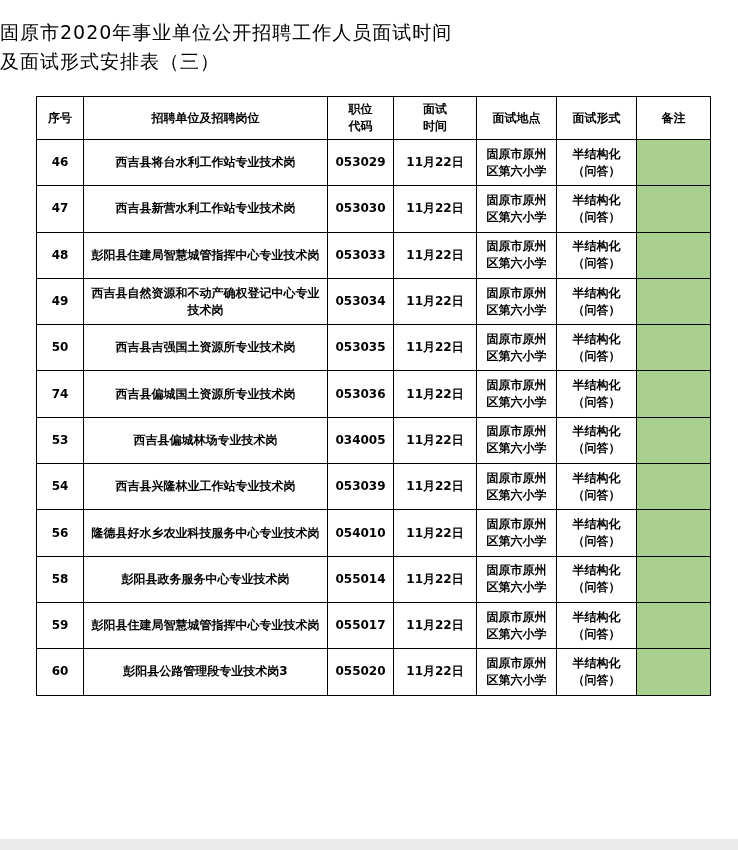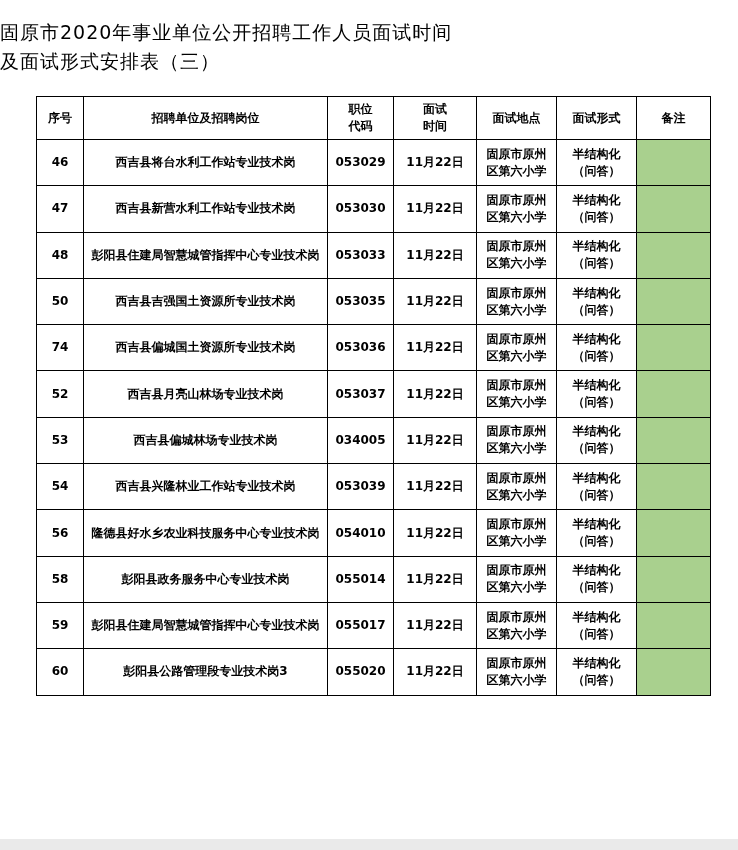--- a/index.html
+++ b/index.html
@@ -118,20 +118,31 @@
           <td class="cell-position">彭阳县住建局智慧城管指挥中心专业技术岗</td>
           <td class="cell-code">053033</td>
           <td class="cell-time">11月22日</td>
           <td class="cell-location">固原市原州
 区第六小学</td>
           <td class="cell-format">半结构化
 （问答）</td>
           <td class="cell-remark"></td>
         </tr>
         <tr class="row">
+          <td class="cell-no">49</td>
+          <td class="cell-position">西吉县自然资源和不动产确权登记中心专业技术岗</td>
+          <td class="cell-code">053034</td>
+          <td class="cell-time">11月22日</td>
+          <td class="cell-location">固原市原州
+区第六小学</td>
+          <td class="cell-format">半结构化
+（问答）</td>
+          <td class="cell-remark"></td>
+        </tr>
+        <tr class="row">
           <td class="cell-no">50</td>
           <td class="cell-position">西吉县吉强国土资源所专业技术岗</td>
           <td class="cell-code">053035</td>
           <td class="cell-time">11月22日</td>
           <td class="cell-location">固原市原州
 区第六小学</td>
           <td class="cell-format">半结构化
 （问答）</td>
           <td class="cell-remark"></td>
         </tr>
@@ -140,31 +151,20 @@
           <td class="cell-position">西吉县偏城国土资源所专业技术岗</td>
           <td class="cell-code">053036</td>
           <td class="cell-time">11月22日</td>
           <td class="cell-location">固原市原州
 区第六小学</td>
           <td class="cell-format">半结构化
 （问答）</td>
           <td class="cell-remark"></td>
         </tr>
         <tr class="row">
-          <td class="cell-no">52</td>
-          <td class="cell-position">西吉县月亮山林场专业技术岗</td>
-          <td class="cell-code">053037</td>
-          <td class="cell-time">11月22日</td>
-          <td class="cell-location">固原市原州
-区第六小学</td>
-          <td class="cell-format">半结构化
-（问答）</td>
-          <td class="cell-remark"></td>
-        </tr>
-        <tr class="row">
           <td class="cell-no">53</td>
           <td class="cell-position">西吉县偏城林场专业技术岗</td>
           <td class="cell-code">034005</td>
           <td class="cell-time">11月22日</td>
           <td class="cell-location">固原市原州
 区第六小学</td>
           <td class="cell-format">半结构化
 （问答）</td>
           <td class="cell-remark"></td>
         </tr>

